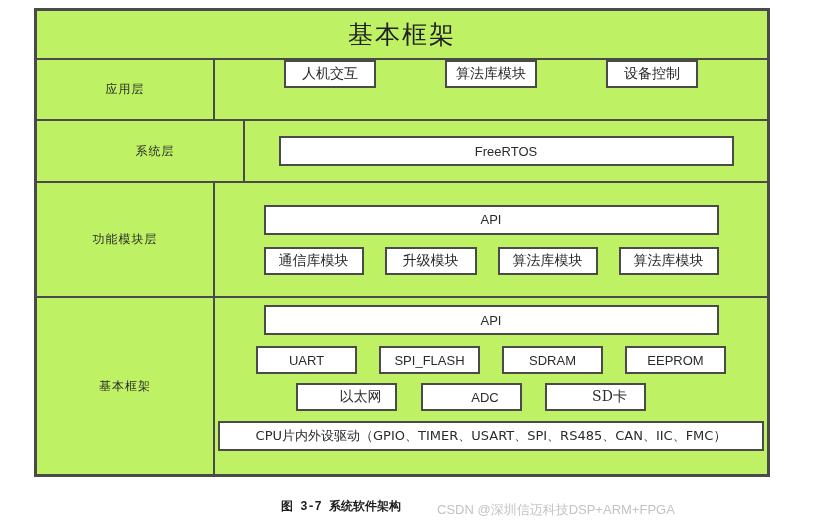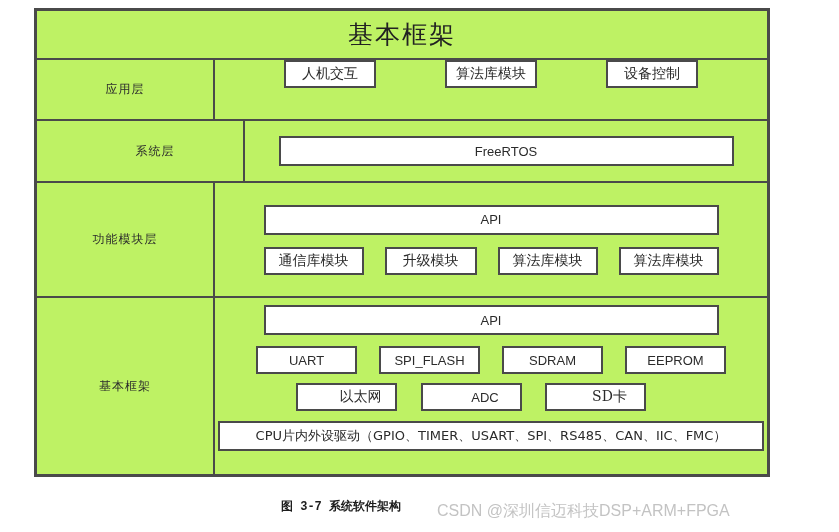--- a/index.html
+++ b/index.html
@@ -156,21 +156,21 @@
     font-size: 12px;
     color: #1d1d1d;
     white-space: nowrap;
     z-index: 2;
   }
   .watermark-text {
     position: absolute;
     left: 437px;
     top: 5px;
     font-family: "Liberation Sans", "DejaVu Sans", sans-serif;
-    font-size: 16px;
+    font-size: 13px;
     color: #c3c3c3;
     white-space: nowrap;
     z-index: 1;
   }
 </style>
 </head>
 <body>
 
 <div id="diagram-root">
 

